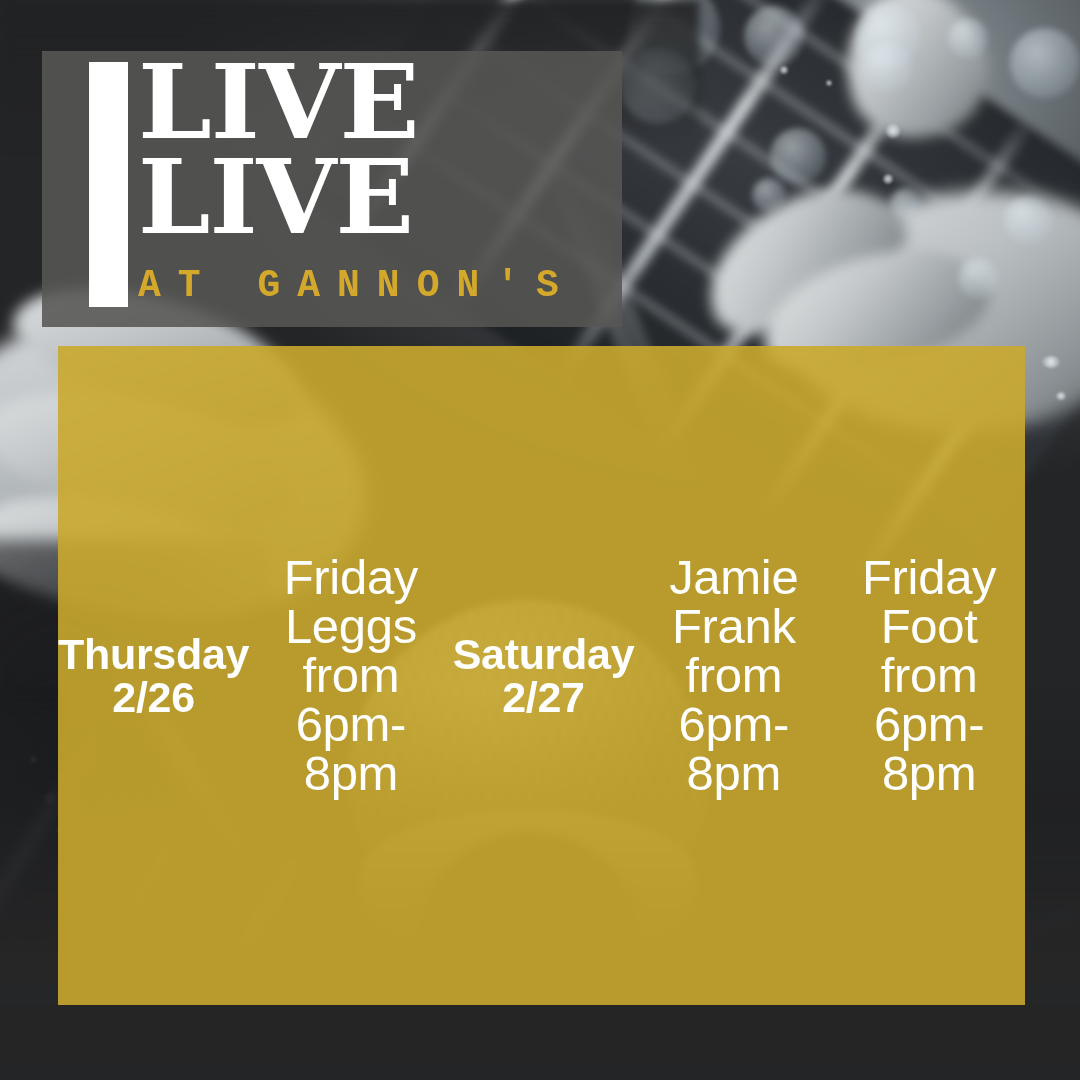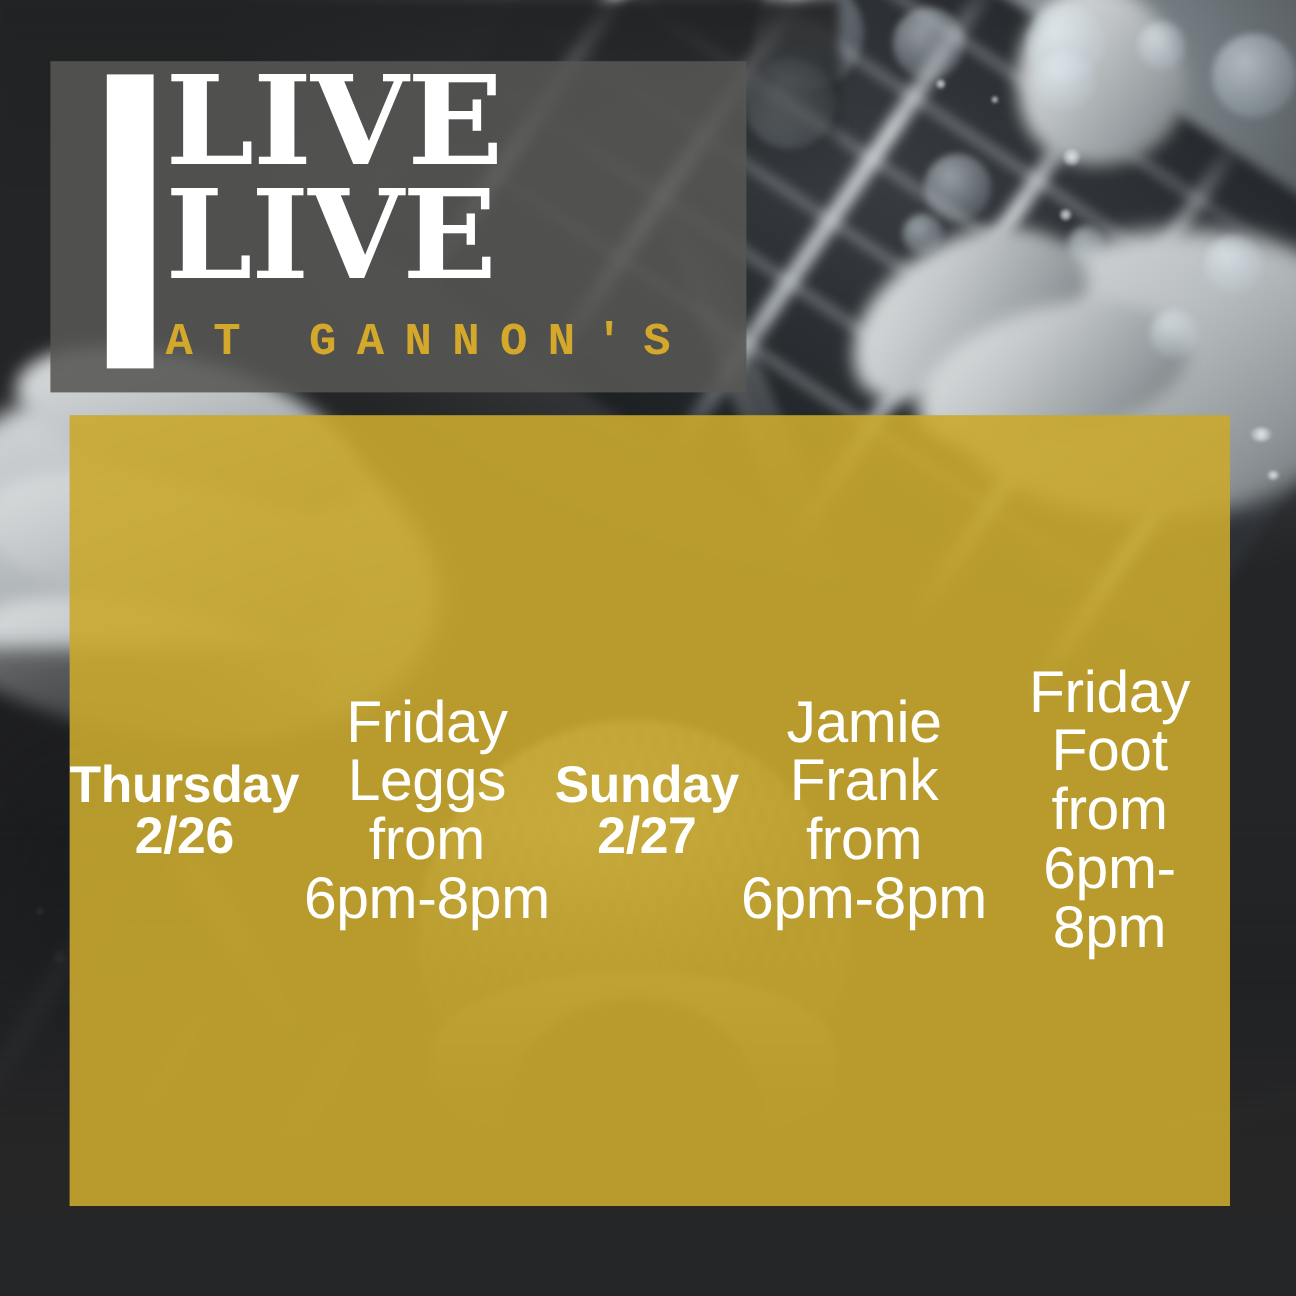--- a/index.html
+++ b/index.html
@@ -396,21 +396,21 @@
   </div>
 
   <div class="gold-panel">
 
     <div class="sched-day">Thursday 2/26</div>
     <div class="gap-a"></div>
     <div class="sched-act">Friday Leggs from 6pm-8pm</div>
 
     <div class="gap-b"></div>
 
-    <div class="sched-day">Sunday 2/27</div>
+    <div class="sched-day">Saturday 2/27</div>
     <div class="gap-a"></div>
     <div class="sched-act">Jamie Frank from 6pm-8pm</div>
 
     <div class="gap-b"></div>
 
     <div class="gap-a"></div>
     <div class="sched-act">Friday Foot from 6pm-8pm</div>
 
   </div>
 

